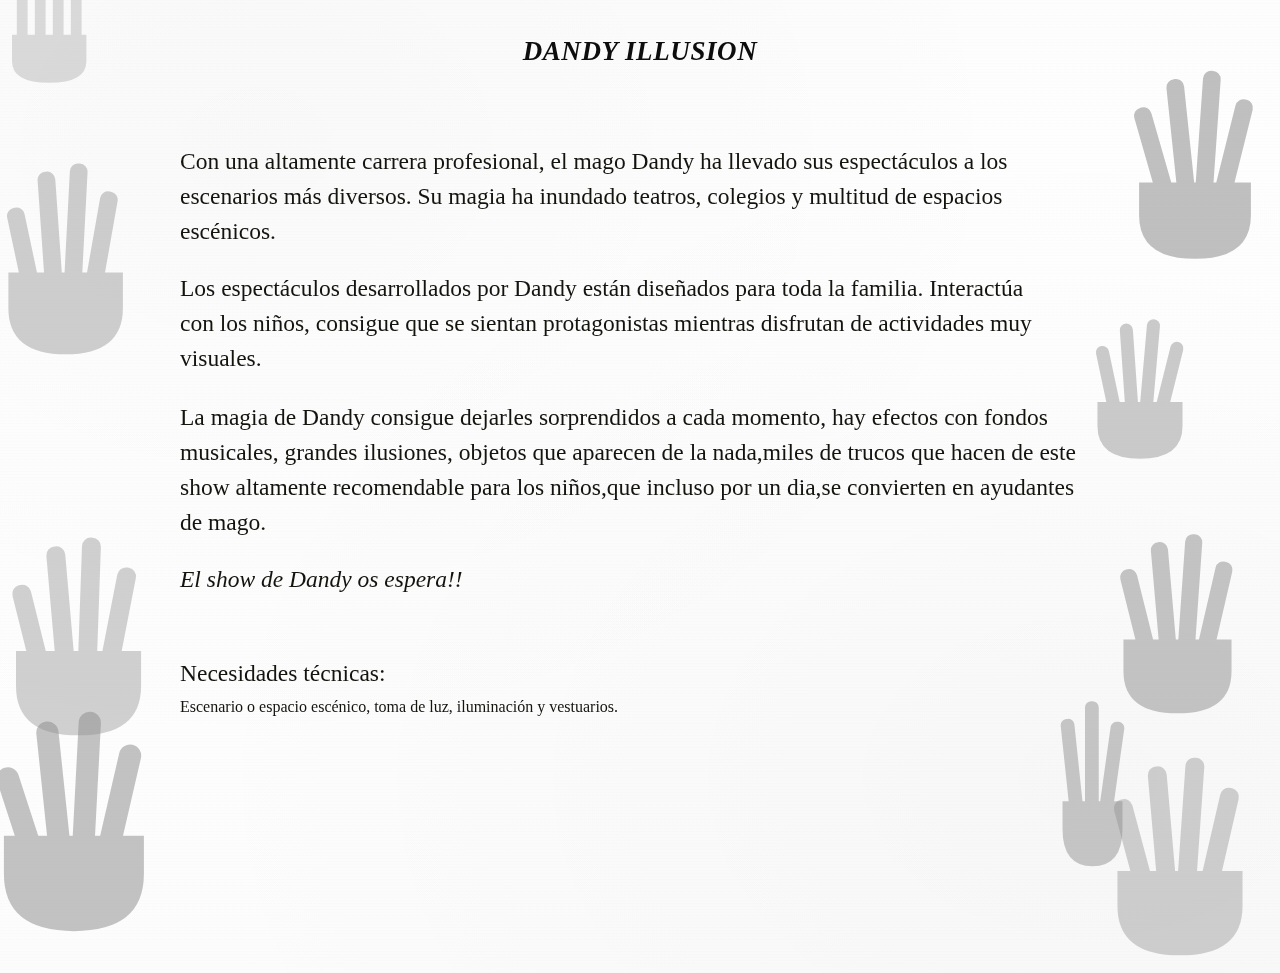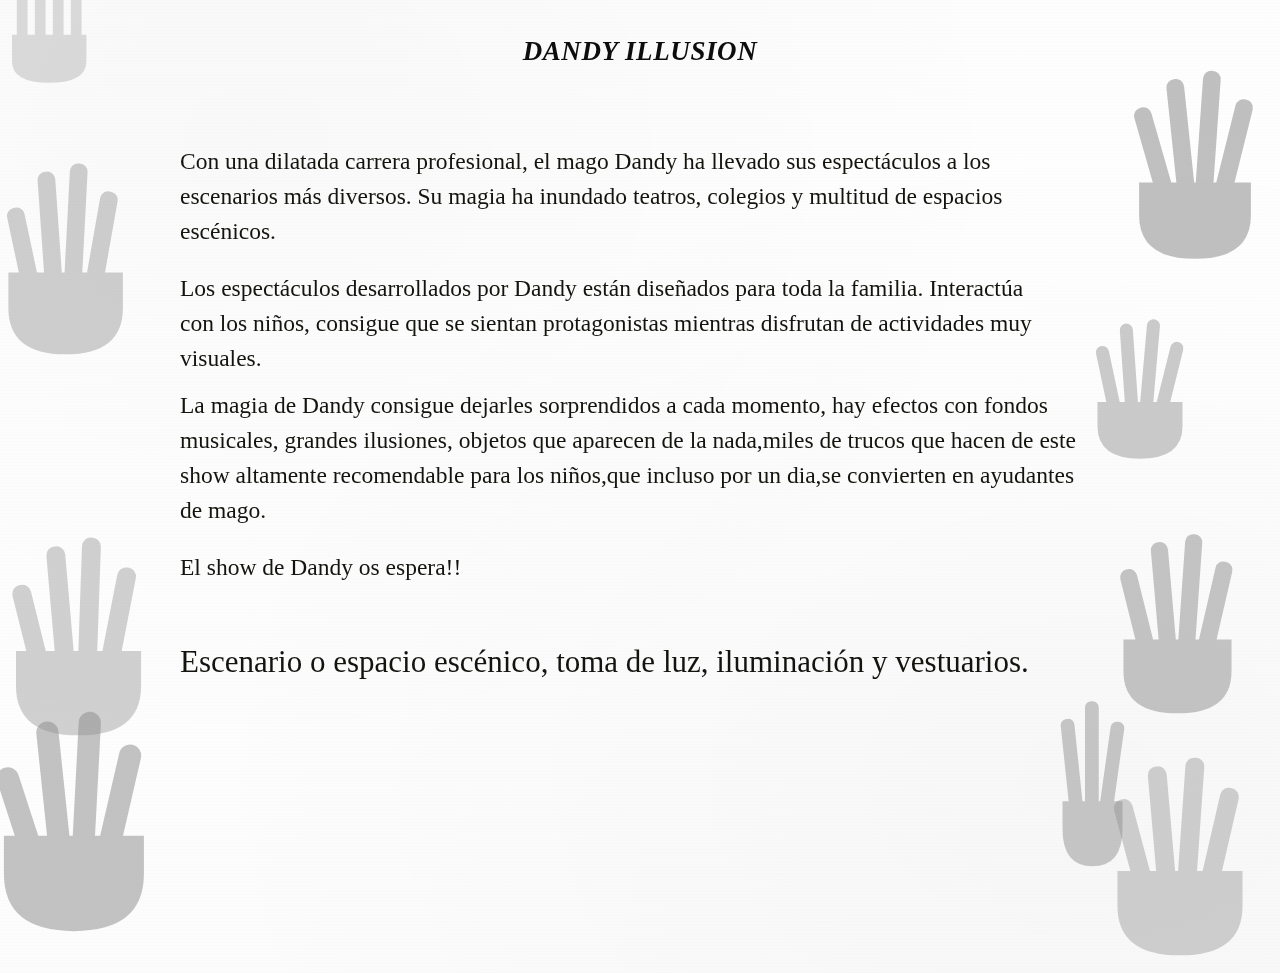--- a/index.html
+++ b/index.html
@@ -70,32 +70,32 @@
   }
   .para {
     font-size: 23.5px;
     line-height: 35px;
     color: #14140f;
     margin: 0 0 22px 0;
     text-rendering: optimizeLegibility;
   }
   .para.p1 { width: 895px; }
   .para.p2 { width: 845px; margin-bottom: 20px; }
-  .para.p3 { width: 865px; margin-bottom: 12px; }
+  .para.p3 { width: 865px; margin-bottom: 24px; }
   .para.p4 { width: 900px; margin-bottom: 22px; }
-  .para.p5 { margin-bottom: 60px; }
+  .para.p5 { margin-bottom: 60px; font-style: italic; }
 
   .needs-label {
     font-size: 23.5px;
     line-height: 33px;
     margin: 0;
     color: #14140f;
   }
   .needs-text {
-    font-size: 31px;
+    font-size: 16px;
     line-height: 33px;
     margin: 0;
     color: #14140f;
   }
 </style>
 </head>
 <body>
 
 <div class="page">
 
@@ -206,22 +206,23 @@
     </svg>
   </div>
 
   <div class="grain"></div>
 
   <div class="content">
 
     <div class="doc-title">DANDY ILLUSION</div>
 
     <div class="body-block">
-      <p class="para p1">Con una dilatada carrera profesional, el mago Dandy ha llevado sus espectáculos a los escenarios más diversos. Su magia ha inundado teatros, colegios y multitud de espacios escénicos.</p>
+      <p class="para p1">Con una altamente carrera profesional, el mago Dandy ha llevado sus espectáculos a los escenarios más diversos. Su magia ha inundado teatros, colegios y multitud de espacios escénicos.</p>
       <p class="para p3">Los espectáculos desarrollados por Dandy están diseñados para toda la familia. Interactúa con los niños, consigue que se sientan protagonistas mientras disfrutan de actividades muy visuales.</p>
       <p class="para p4">La magia de Dandy consigue dejarles sorprendidos a cada momento, hay efectos con fondos musicales, grandes ilusiones, objetos que aparecen de la nada,miles de trucos que hacen de este show altamente recomendable para los niños,que incluso por un dia,se convierten en ayudantes de mago.</p>
       <p class="para p5">El show de Dandy os espera!!</p>
 
+      <p class="needs-label">Necesidades técnicas:</p>
       <p class="needs-text">Escenario o espacio escénico, toma de luz, iluminación y vestuarios.</p>
     </div>
 
   </div>
 </div>
 
 </body></html>

